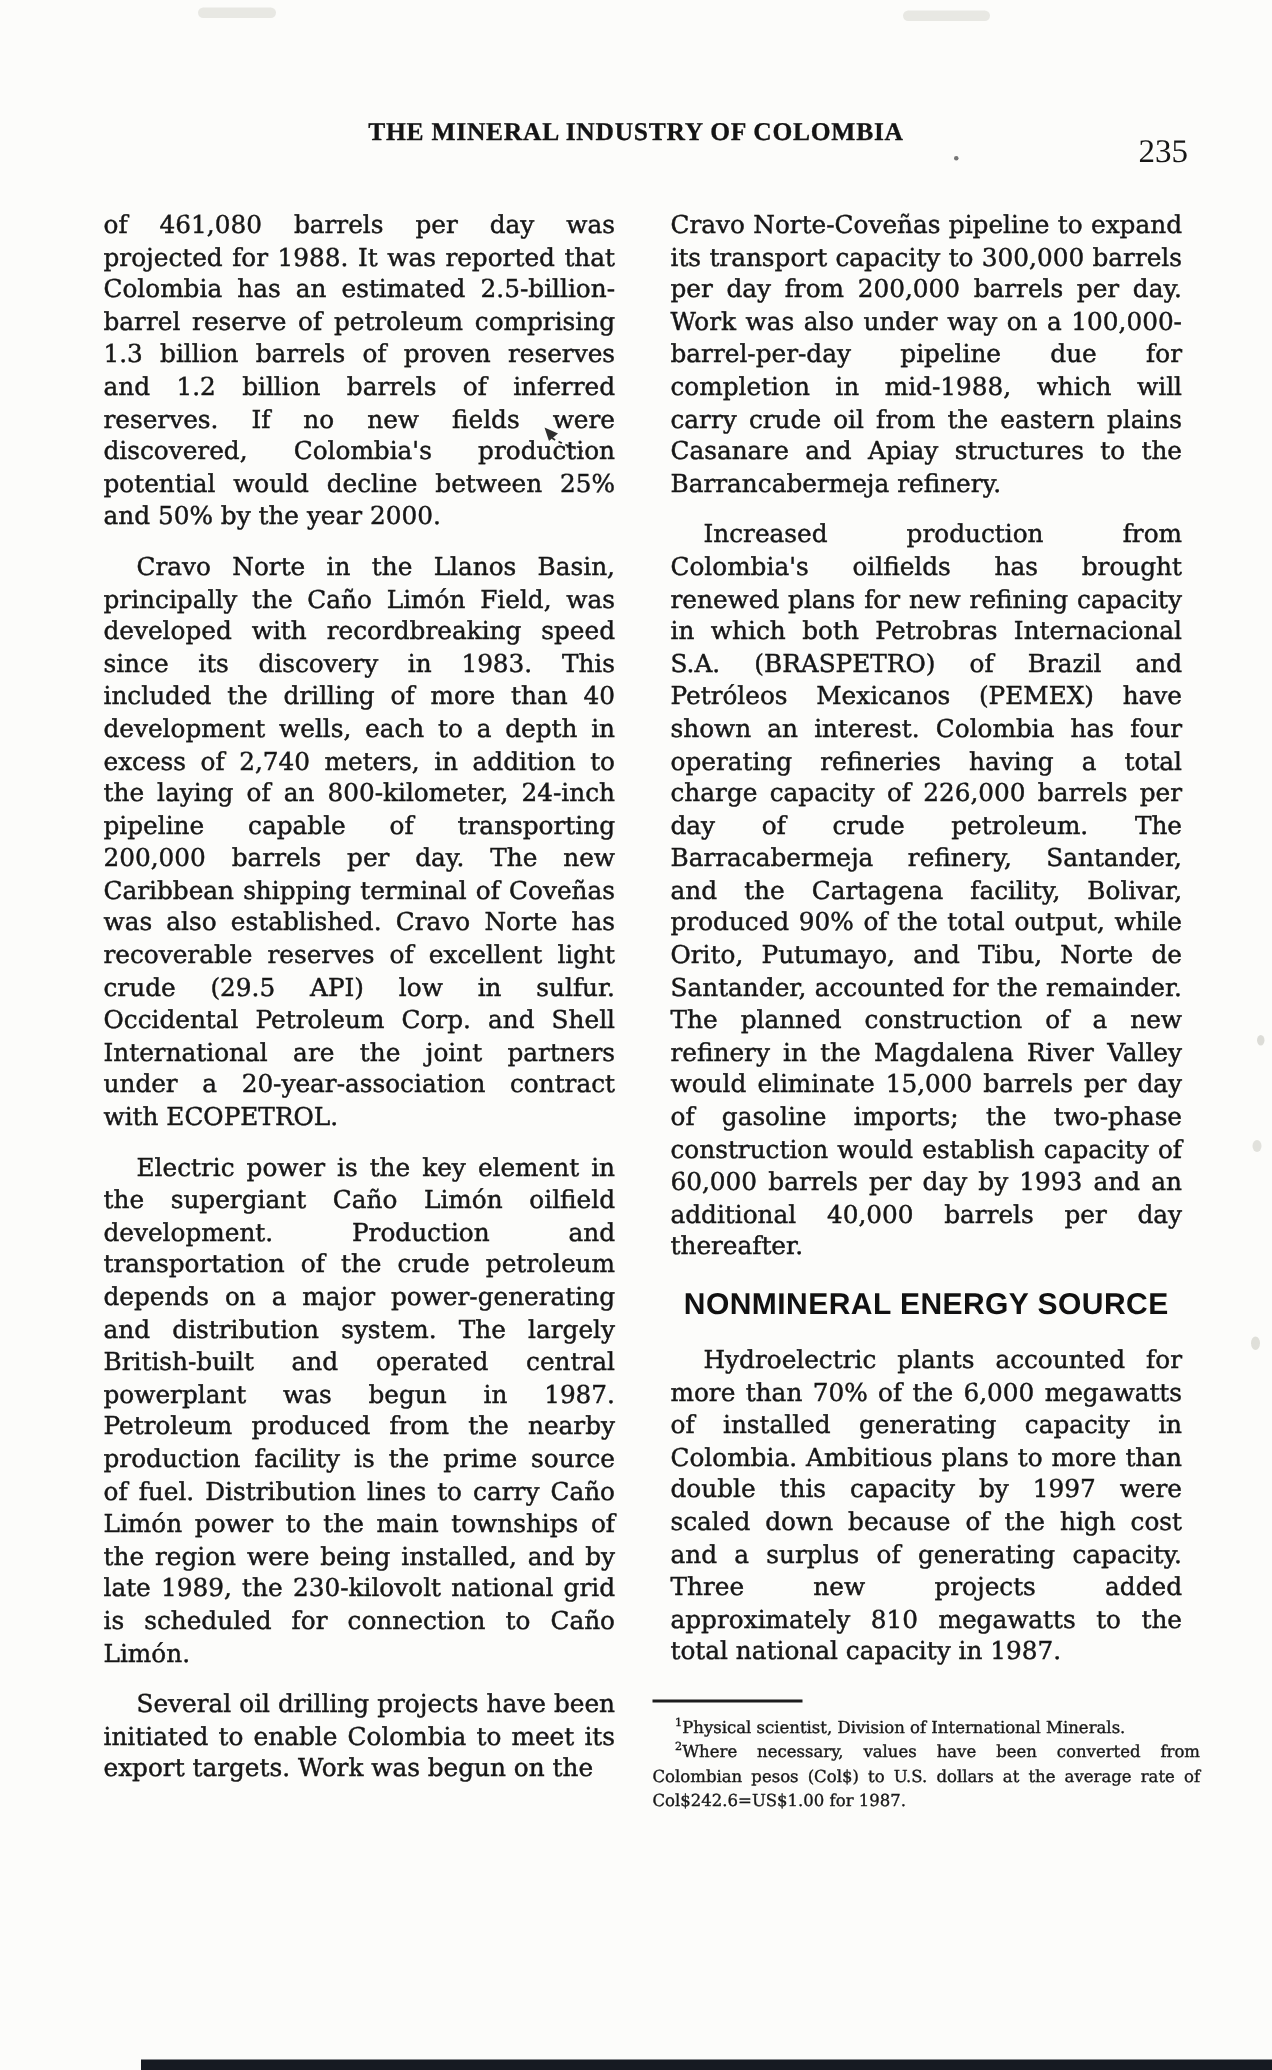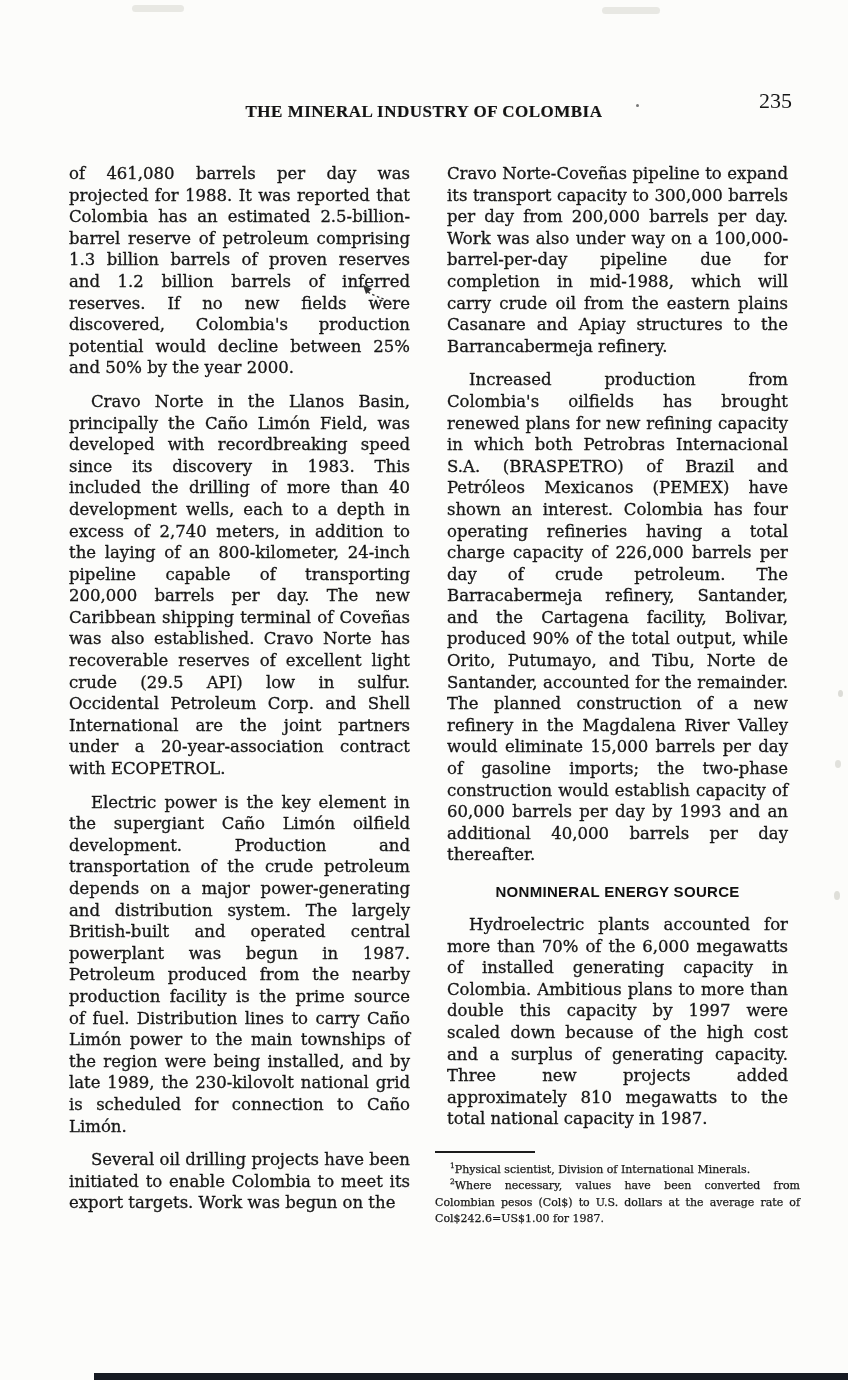--- a/index.html
+++ b/index.html
@@ -8,21 +8,21 @@
     width:848px;height:1380px;
     margin:0 auto;
     background:#fcfcfa;
     overflow:hidden;
     font-family:"DejaVu Serif", serif;
     color:#171717;
   }
   
   .running-head{
     position:relative;
-    padding-top:102px;
+    padding-top:78px;
     height:22px;
   }
   .head-title{
     text-align:center;
     font-family:"Liberation Serif", serif;
     font-weight:bold;
     font-size:17px;
     letter-spacing:0.5px;
     color:#141414;
     -webkit-text-stroke:0.2px #141414;
@@ -45,21 +45,21 @@
     margin:12px;
     font-size:16.5px;
     line-height:21.6px;
     text-align:justify;
     -webkit-text-stroke:0.3px #171717;
   }
   .col p.indent{text-indent:22px;}
   .section-heading{
     font-family:"Liberation Sans", sans-serif;
     font-weight:bold;
-    font-size:15px;
+    font-size:20px;
     letter-spacing:0.3px;
     text-align:center;
     margin:17px 0 14px 0;
     color:#111;
   }
   
   .footnote-rule{
     width:100px;
     border:none;
     border-top:2.5px solid #1c1c1c;

